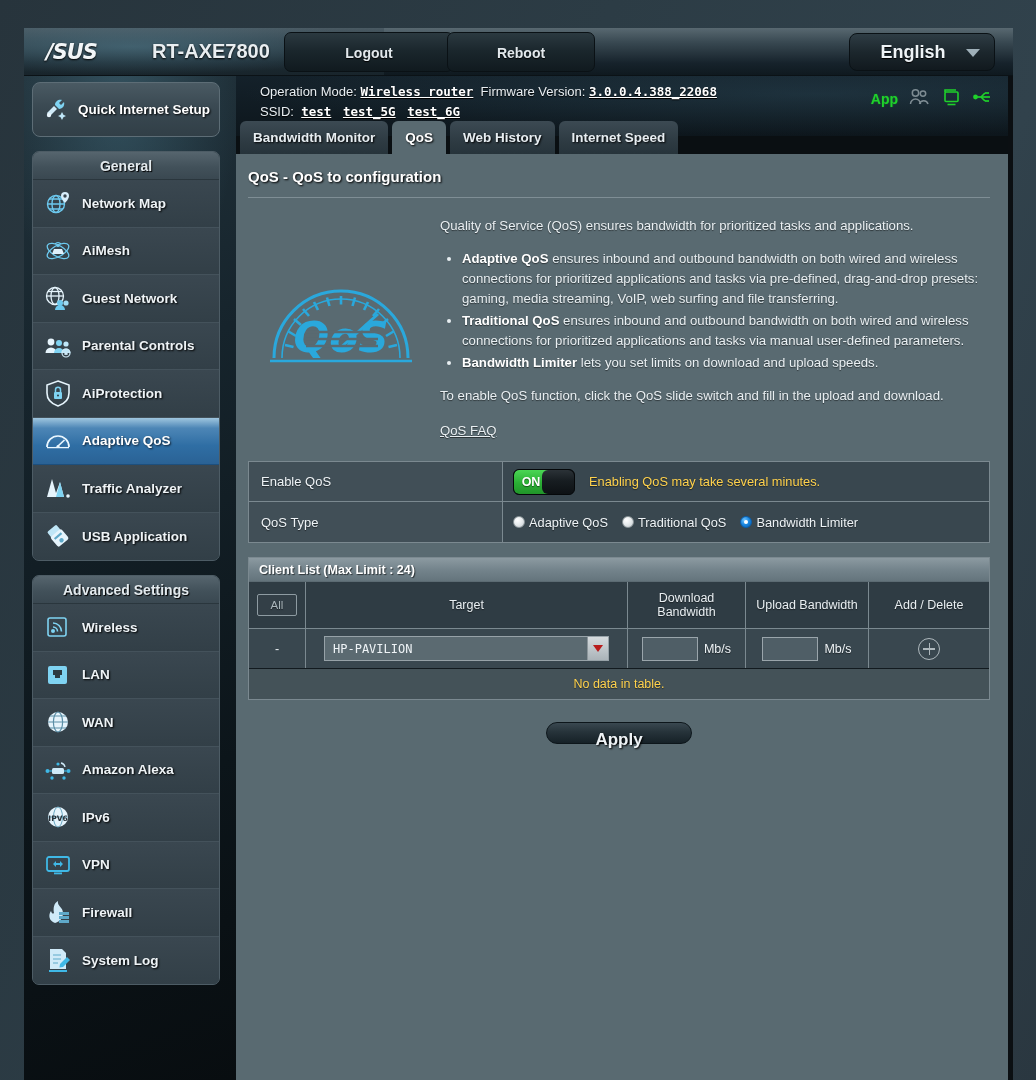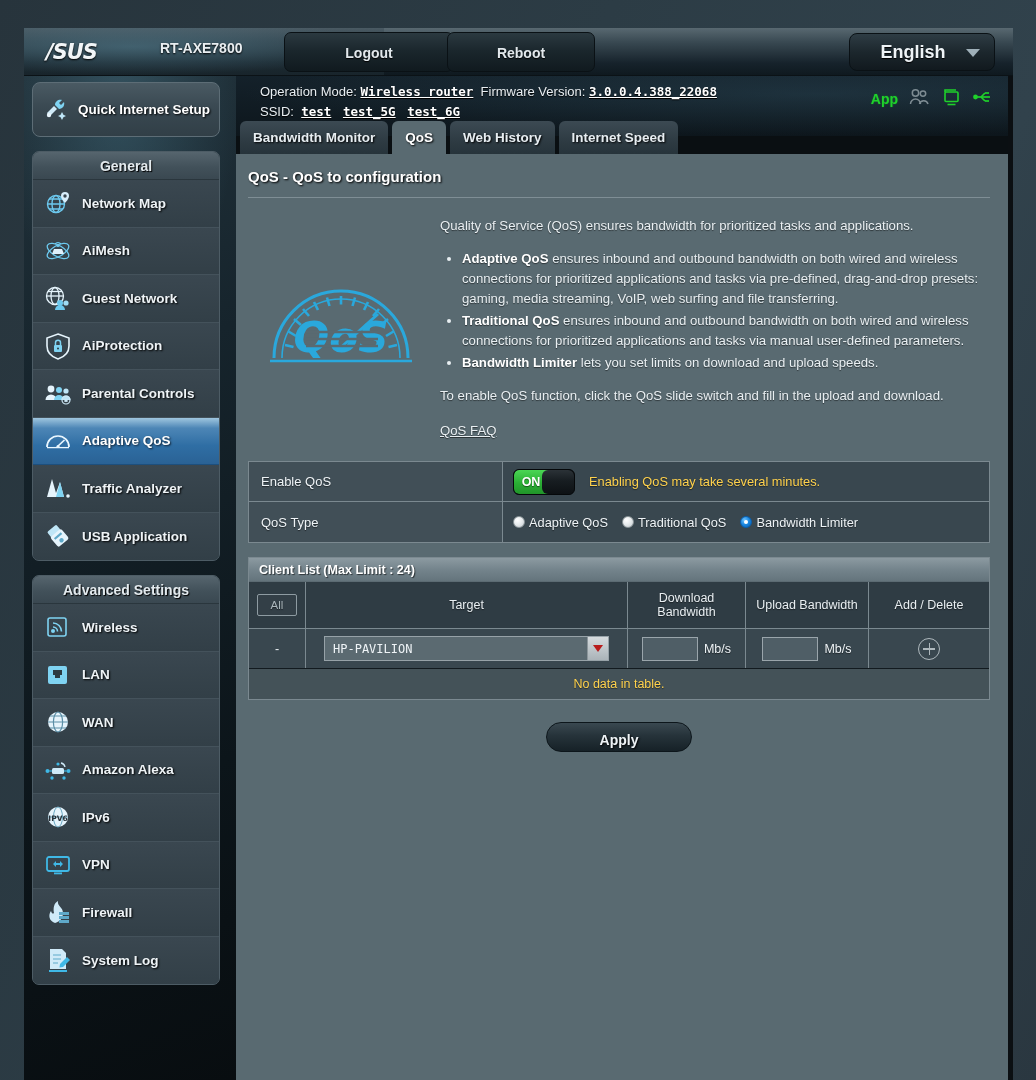--- a/index.html
+++ b/index.html
@@ -42,22 +42,22 @@
     opacity:.85;
   }
   .asus-logo {
     position: absolute; left: 22px; top: 12px; z-index: 5;
     font-family: "DejaVu Sans", sans-serif;
     font-size: 21px; font-weight: bold; font-style: italic;
     color: #f2f6f8; letter-spacing: -1px;
     text-shadow: 0 1px 2px #000;
   }
   .model-name {
-    position: absolute; left: 136px; top: 12px; z-index: 5;
-    font-size: 14px; font-weight: bold; color: #e9eef1;
+    position: absolute; left: 128px; top: 12px; z-index: 5;
+    font-size: 20px; font-weight: bold; color: #e9eef1;
     text-shadow: 0 1px 2px #000;
   }
   .top-btn {
     position: absolute; top: 4px; z-index: 6;
     height: 40px; line-height: 40px;
     text-align: center;
     color: #e2e8ec; font-size: 14px; font-weight: bold;
     background: linear-gradient(180deg,#2b3940 0%, #1a262c 48%, #101a1f 100%);
     border: 1px solid #0a1115;
     border-radius: 7px;
@@ -394,24 +394,24 @@
     height: 30px; line-height: 30px; text-align: center;
     background: #445258;
     color: #ffd24d; font-size: 12.5px;
     text-shadow: 0 1px 1px rgba(0,0,0,.5);
   }
 
   
   #apply-wrap { text-align: center; padding: 22px 0 0 0; margin-right: 6px; }
   #apply-btn {
     display: inline-block;
-    width: 146px; height: 30px; line-height: 34px;
+    width: 146px; height: 22px; line-height: 34px;
     background: linear-gradient(180deg,#3a4850 0%,#26333a 45%,#162127 100%);
     border: 1px solid #0d161b; border-radius: 16px;
-    color: #eef3f6; font-size: 14px; font-weight: bold;
+    color: #eef3f6; font-size: 17px; font-weight: bold;
     text-shadow: 1px 1px 2px #000;
     cursor: pointer;
   }
 </style>
 </head>
 <body>
 
 <div id="app-shell">
 
   <div id="topbar">
@@ -492,43 +492,43 @@
                 <circle cx="23" cy="20" r="2.6" fill="#9fdcf5"></circle>
               <path d="M12 27 a5 5 0 0 1 10 0z" fill="#6cc9ef"></path>
               </svg>
           </span>
           <span class="mi-label">Guest Network</span>
         </div>
 
         <div class="menu-item">
           <span class="ico">
             <svg viewBox="0 0 30 30">
-                <path d="M15 3 L26 7 v8 c0 7-5 11-11 13 C9 26 4 22 4 15 V7 Z" fill="none" stroke="#e6f4fc" stroke-width="1.6"></path>
-              <rect x="11" y="14" width="8" height="7" rx="1" fill="#7fd3f2"></rect>
-              <path d="M12.5 14 v-2.2 a2.5 2.5 0 0 1 5 0 V14" fill="none" stroke="#7fd3f2" stroke-width="1.5"></path>
-              <circle cx="15" cy="17.4" r="1" fill="#2a3740"></circle>
-              </svg>
-          </span>
-          <span class="mi-label">AiProtection</span>
-        </div>
-
-        <div class="menu-item">
-          <span class="ico">
-            <svg viewBox="0 0 30 30">
               <circle cx="8" cy="11" r="3.4" fill="#e6f4fc"></circle>
                 <path d="M2.5 22 a5.5 5.5 0 0 1 11 0z" fill="#e6f4fc"></path>
               <circle cx="16" cy="12" r="3" fill="#7fd3f2"></circle>
                 <path d="M11 22 a5 5 0 0 1 10 0z" fill="#7fd3f2"></path>
               <circle cx="23" cy="13" r="2.6" fill="#bfe6f7"></circle>
                 <path d="M18.5 22 a4.5 4.5 0 0 1 9 0z" fill="#bfe6f7"></path>
               <circle cx="23" cy="22" r="4" fill="none" stroke="#cfeaf8" stroke-width="1.2"></circle>
               <rect x="21.4" y="21.3" width="3.2" height="2.6" fill="#cfeaf8"></rect>
               </svg>
           </span>
           <span class="mi-label">Parental Controls</span>
+        </div>
+
+        <div class="menu-item">
+          <span class="ico">
+            <svg viewBox="0 0 30 30">
+                <path d="M15 3 L26 7 v8 c0 7-5 11-11 13 C9 26 4 22 4 15 V7 Z" fill="none" stroke="#e6f4fc" stroke-width="1.6"></path>
+              <rect x="11" y="14" width="8" height="7" rx="1" fill="#7fd3f2"></rect>
+              <path d="M12.5 14 v-2.2 a2.5 2.5 0 0 1 5 0 V14" fill="none" stroke="#7fd3f2" stroke-width="1.5"></path>
+              <circle cx="15" cy="17.4" r="1" fill="#2a3740"></circle>
+              </svg>
+          </span>
+          <span class="mi-label">AiProtection</span>
         </div>
 
         <div class="menu-item active">
           <span class="ico">
             <svg viewBox="0 0 30 30">
                 <path d="M4 21 a11 11 0 0 1 22 0" fill="none" stroke="#eaf7ff" stroke-width="1.7"></path>
               <line x1="4" y1="21.6" x2="26" y2="21.6" stroke="#eaf7ff" stroke-width="1.3"></line>
               <line x1="15" y1="20" x2="21.5" y2="14" stroke="#eaf7ff" stroke-width="1.7"></line>
               <circle cx="15" cy="20.5" r="1.6" fill="#eaf7ff"></circle>
               </svg>

